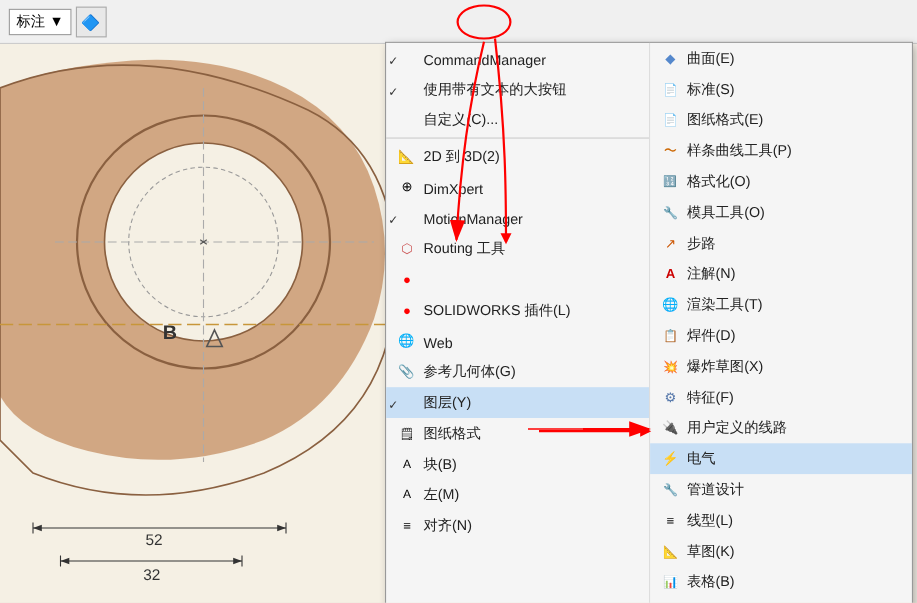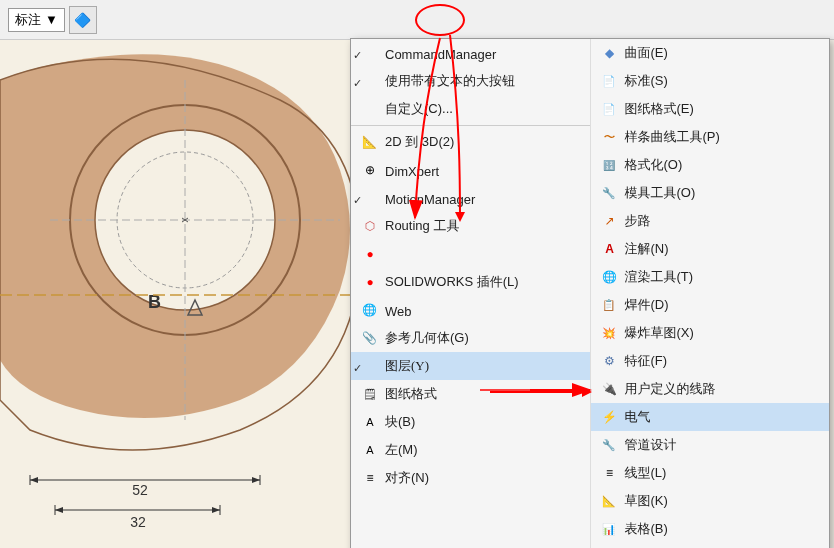--- a/index.html
+++ b/index.html
@@ -109,21 +109,20 @@
       padding: 5px 10px;
       cursor: pointer;
       white-space: nowrap;
       gap: 6px;
       min-height: 26px;
       position: relative;
     }
 
     .menu-item.highlighted {
       background: #c8dff5;
-      font-family: Liberation Serif, serif;
     }
 
     .menu-item.checked::before {
       content: '✓';
       position: absolute;
       left: 2px;
       font-size: 11px;
       color: #333;
     }
 

